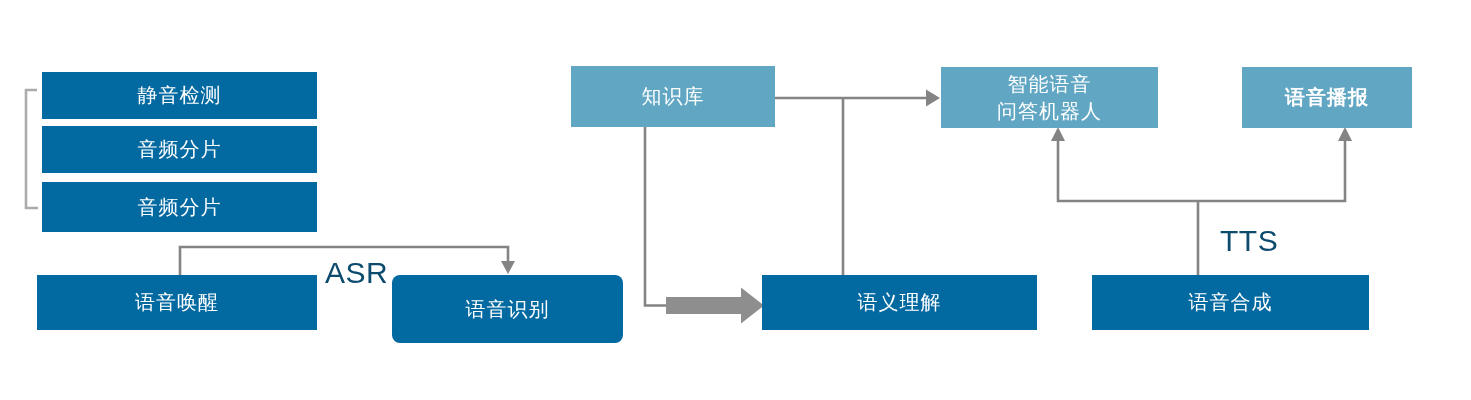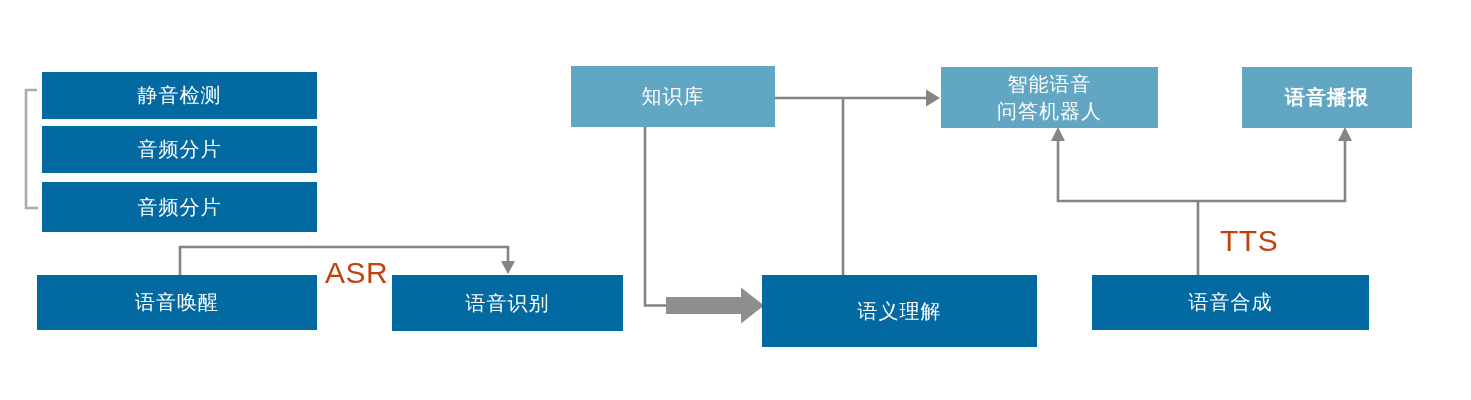--- a/index.html
+++ b/index.html
@@ -20,21 +20,21 @@
     line-height:27px;
     white-space:pre-line;
     box-sizing:border-box;
   }
   .dark{background:#0369a1;}
   .light{background:#61A7C4;}
   .edge-label{
     position:absolute;
     font-size:30px;
     line-height:30px;
-    color:#c2410c;
+    color:#0c4a6e;
     letter-spacing:0.5px;
   }
   svg.wires{position:absolute;left:0;top:0;pointer-events:none;}
 </style>
 </head>
 <body>
 
 <div id="canvas">
 
   <svg class="wires" width="1471" height="400" viewBox="0 0 1471 400">
@@ -57,24 +57,24 @@
     <polygon points="1051,141 1065,141 1058,127" fill="#848484"></polygon>
     <polygon points="1338,141 1352,141 1345,127" fill="#848484"></polygon>
     <line x1="1198" y1="201" x2="1198" y2="275" stroke="#848484" stroke-width="2.6"></line>
   </svg>
 
   <div class="node dark" style="left:42px;top:72px;width:275px;height:47px;">静音检测</div>
   <div class="node dark" style="left:42px;top:126px;width:275px;height:47px;">音频分片</div>
   <div class="node dark" style="left:42px;top:182px;width:275px;height:50px;">音频分片</div>
 
   <div class="node dark" style="left:37px;top:275px;width:280px;height:55px;">语音唤醒</div>
-  <div class="node dark" style="left:392px;top:275px;width:231px;height:56px;">语音识别</div>
+  <div class="node dark" style="left:392px;top:275px;width:231px;height:68px;border-radius:8px;">语音识别</div>
 
   <div class="node light" style="left:543px;top:66px;width:204px;height:61px;margin-left:28px;">知识库</div>
-  <div class="node dark" style="left:762px;top:275px;width:275px;height:72px;">语义理解</div>
+  <div class="node dark" style="left:762px;top:275px;width:275px;height:55px;">语义理解</div>
 
   <div class="node light" style="left:941px;top:67px;width:217px;height:61px;">智能语音
 问答机器人</div>
   <div class="node light" style="left:1242px;top:67px;width:170px;height:61px;font-weight:bold;">语音播报</div>
   <div class="node dark" style="left:1058px;top:275px;width:277px;height:55px;margin-left:34px;">语音合成</div>
 
   <div class="edge-label" style="left:325px;top:258px;">ASR</div>
   <div class="edge-label" style="left:1220px;top:226px;">TTS</div>
 
 </div>

